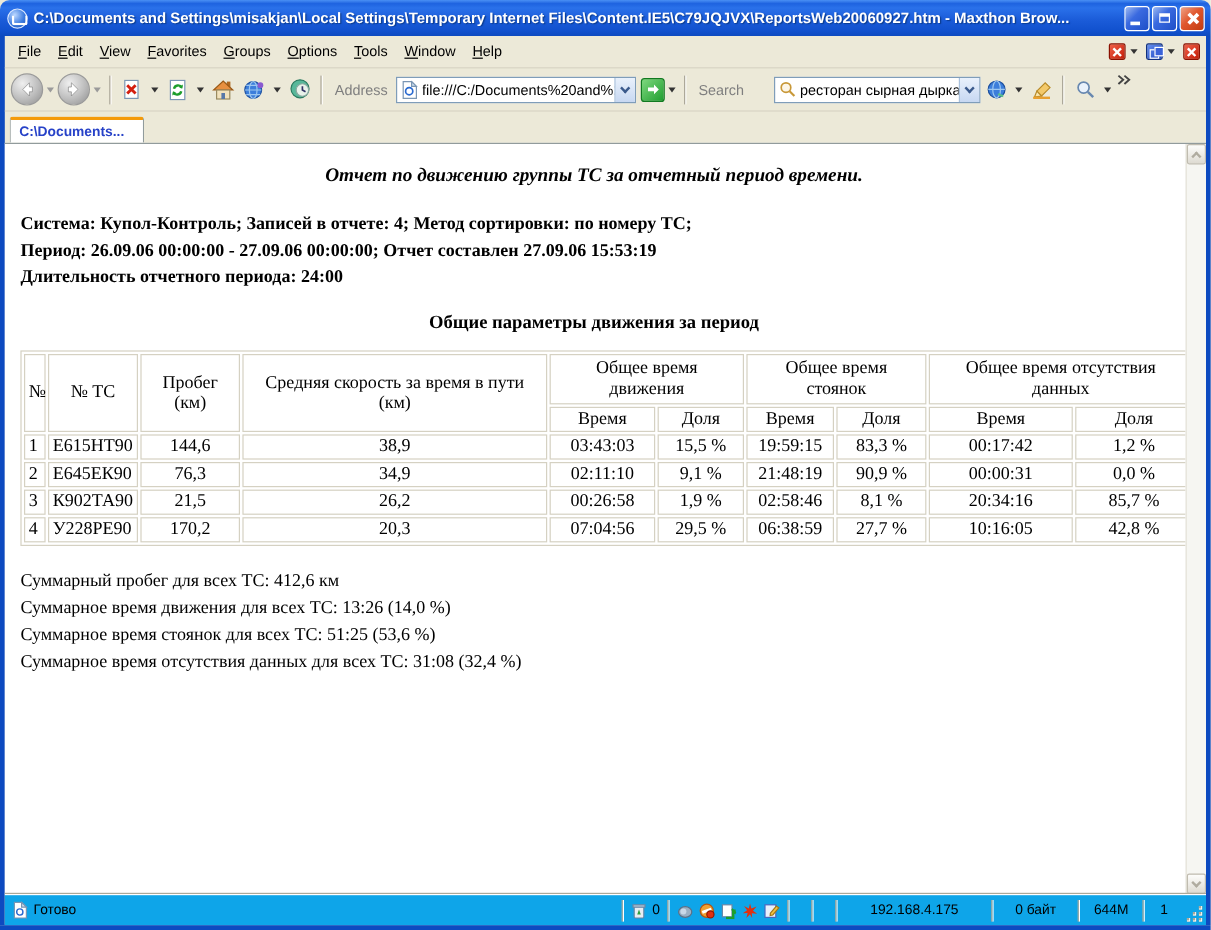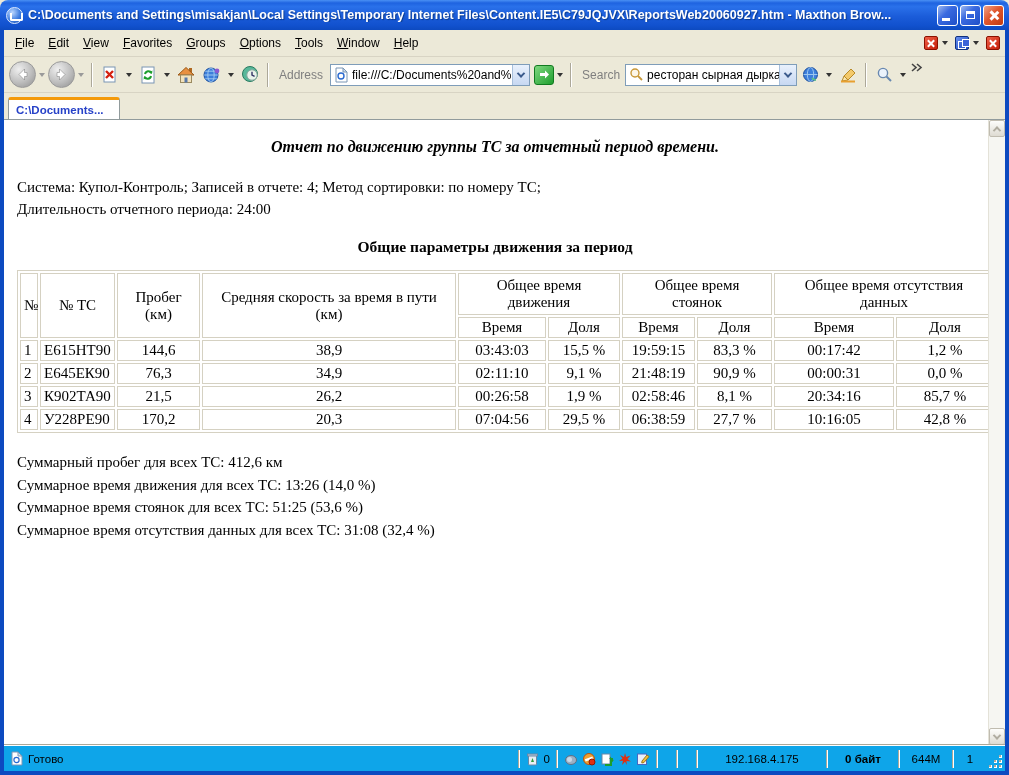--- a/index.html
+++ b/index.html
@@ -58,37 +58,37 @@
   .caret-dim{ border-top-color:#9a9a9a; }
   .tb-sep{ width:2px; height:24px; border-left:1px solid #aca899; border-right:1px solid #fff; margin:0 4px; }
   .tb-btn{ width:26px; height:26px; display:flex; align-items:center; justify-content:center; border-radius:2px; }
   .tb-label{ color:#7f7f7f; font-size:12px; margin:0 5px 0 6px; }
   .field{ display:flex; align-items:center; background:#fff; border:1px solid #7f9db9; height:22px; }
   .field input{ border:none; outline:none; font-size:12px; font-family:"Liberation Sans",sans-serif; height:18px; flex:1; min-width:0; background:transparent; }
   .combo-btn{ width:17px; height:20px; background:linear-gradient(180deg,#e9f1fc,#c7d8f2); border-left:1px solid #a8c0dc;
     display:flex; align-items:center; justify-content:center; }
   .combo-btn .chev{ width:6px; height:6px; border-right:2px solid #3a5a8c; border-bottom:2px solid #3a5a8c; transform:rotate(45deg) translate(-1px,-1px); }
   .addr-field{ width:200px; margin-left:2px; }
-  .search-field{ width:172px; }
+  .search-field{ width:172px;margin-left:20px; }
   .go-btn{ width:20px; height:20px; border-radius:3px; margin-left:4px;
     background:linear-gradient(135deg,#7fd87f,#1f9e2f); border:1px solid #117a20;
     display:flex; align-items:center; justify-content:center; }
   .overflow{ align-self:flex-start; margin-top:1px; margin-left:2px; }
 
   
   .tabbar{ height:26px; flex:0 0 26px; display:flex; align-items:flex-end; padding-left:4px; }
   .tab{ height:22px; width:112px; background:#fff; border:1px solid #919b9c; border-bottom:none;
     border-top:3px solid #f49a0a; border-radius:3px 3px 0 0; display:flex; align-items:center; padding:0 7px; }
   .tab-label{ font-size:11.5px; font-weight:bold; color:#2742c8; white-space:nowrap; overflow:hidden; }
 
   
   .content{ flex:1; min-height:0; display:flex; background:#fff; border-top:1px solid #919b9c; }
   .doc{ flex:1; overflow:hidden; padding:10px 8px 0 13px; font-family:"Liberation Serif","DejaVu Serif",serif; font-size:15px; color:#000; }
   .doc-title{ text-align:center; font-weight:bold; font-size:16px; margin-top:8px; width:956px;font-style:italic; }
-  .meta{ margin-top:20px; line-height:22px; }
+  .meta{ margin-top:20px; line-height:22px;font-weight:bold; }
   .section-title{ text-align:center; font-weight:bold; font-size:15.5px; margin-top:18px; width:956px; }
 
   table.report{ margin-top:14px; border-collapse:separate; border-spacing:2px; table-layout:fixed; width:956px;
     border:1px solid #d5d1c2; background:#fff; }
   table.report th, table.report td{ border:1px solid #d5d1c2; font-weight:normal; font-size:15px; padding:1px 3px; background:#fff; }
   table.report th{ text-align:center; vertical-align:middle; }
   .pre{ white-space:pre-line; }
   .hrow1 th{ height:42px; }
   .hrow2 th{ height:20px; }
   td.c{ text-align:center; } td.l{ text-align:left; }
@@ -294,20 +294,21 @@
       <div class="tab">
         <span class="tab-label">C:\Documents...</span>
       </div>
     </div>
 
     <div class="content">
       <div class="doc">
         <div class="doc-title">Отчет по движению группы ТС за отчетный период времени.</div>
         <div class="meta">
           <div>Система: Купол-Контроль; Записей в отчете: 4; Метод сортировки: по номеру ТС;</div>
+          <div>Период: 26.09.06 00:00:00 - 27.09.06 00:00:00; Отчет составлен 27.09.06 15:53:19</div>
           <div>Длительность отчетного периода: 24:00</div>
         </div>
         <div class="section-title">Общие параметры движения за период</div>
 
         <table class="report">
           <colgroup>
             <col style="width:18px">
               <col style="width:75px">
               <col style="width:83px">
               <col style="width:254px">
@@ -454,21 +455,21 @@
       </div>
       <div class="sb-div"></div>
       <div class="sb-seg" style="width:18px;"></div>
       <div class="sb-div"></div>
       <div class="sb-seg" style="width:18px;"></div>
       <div class="sb-div"></div>
       <div class="sb-seg" style="width:128px; justify-content:center;">
           <span>192.168.4.175</span>
         </div>
       <div class="sb-div"></div>
-      <div class="sb-seg" style="width:70px; justify-content:center;font-weight:bold;">
+      <div class="sb-seg" style="width:70px; justify-content:center;">
           <span>0 байт</span>
         </div>
       <div class="sb-div"></div>
       <div class="sb-seg" style="width:52px; justify-content:center;">
           <span>644M</span>
         </div>
       <div class="sb-div"></div>
       <div class="sb-seg" style="width:32px; justify-content:center;">
           <span>1</span>
         </div>

